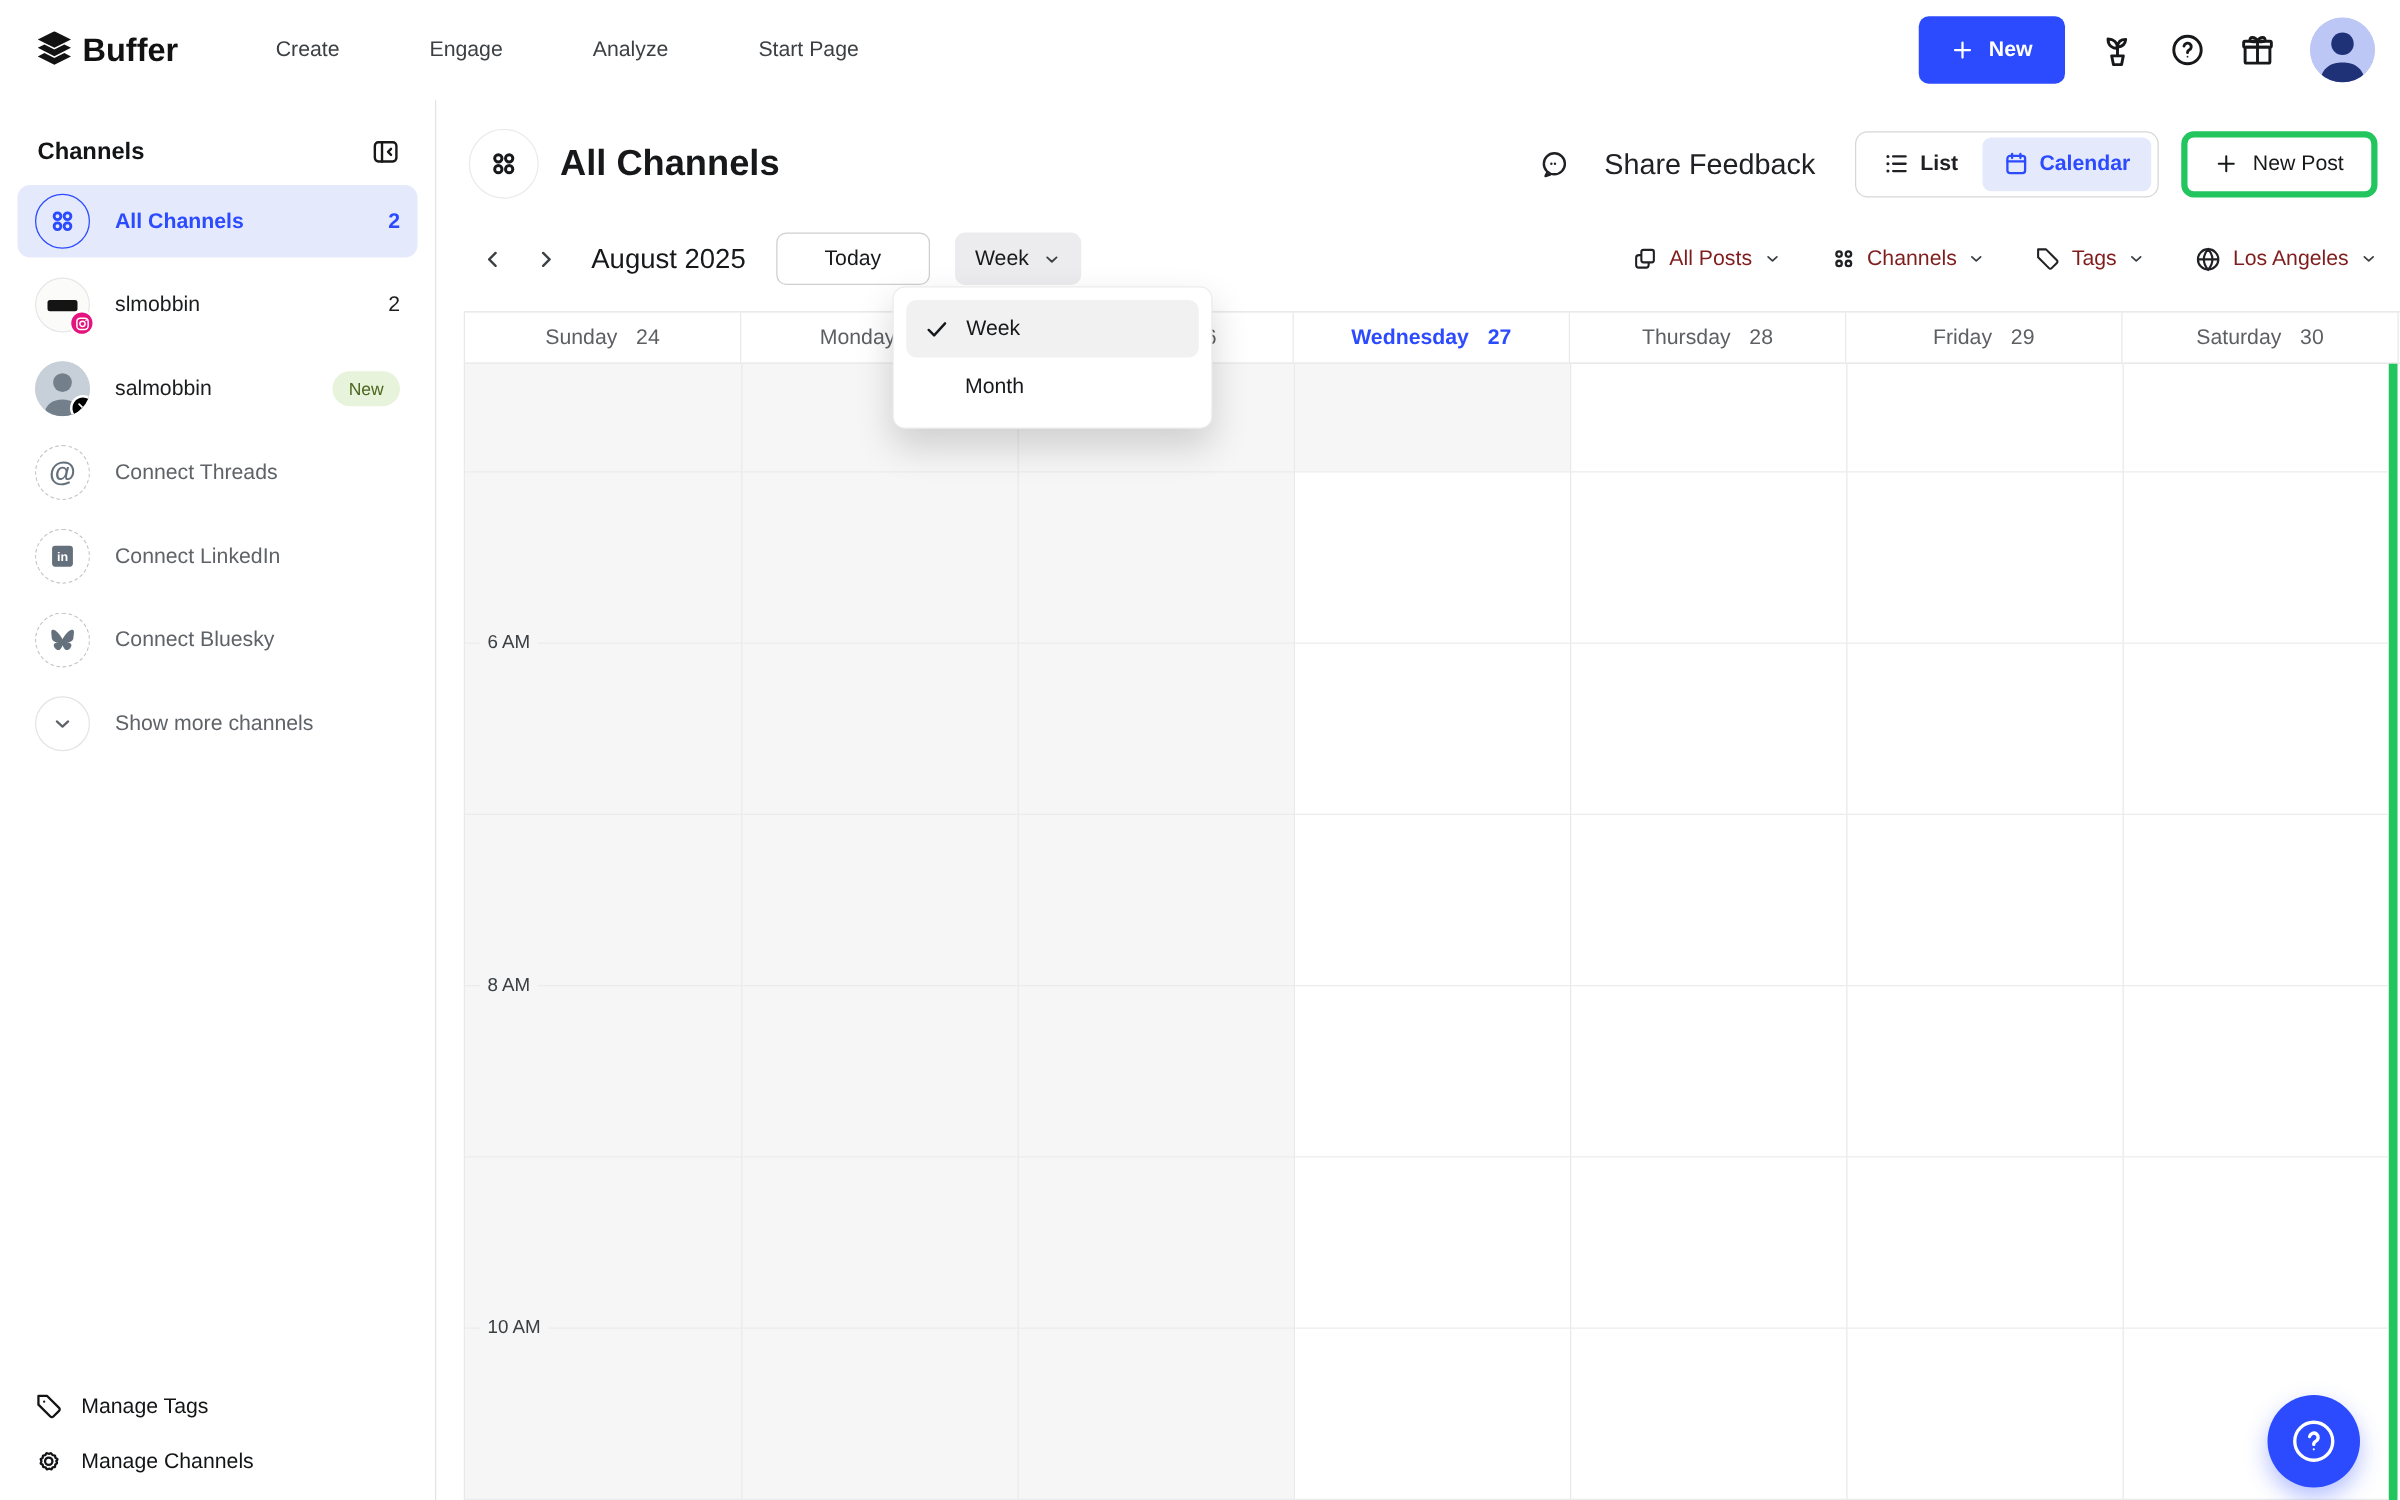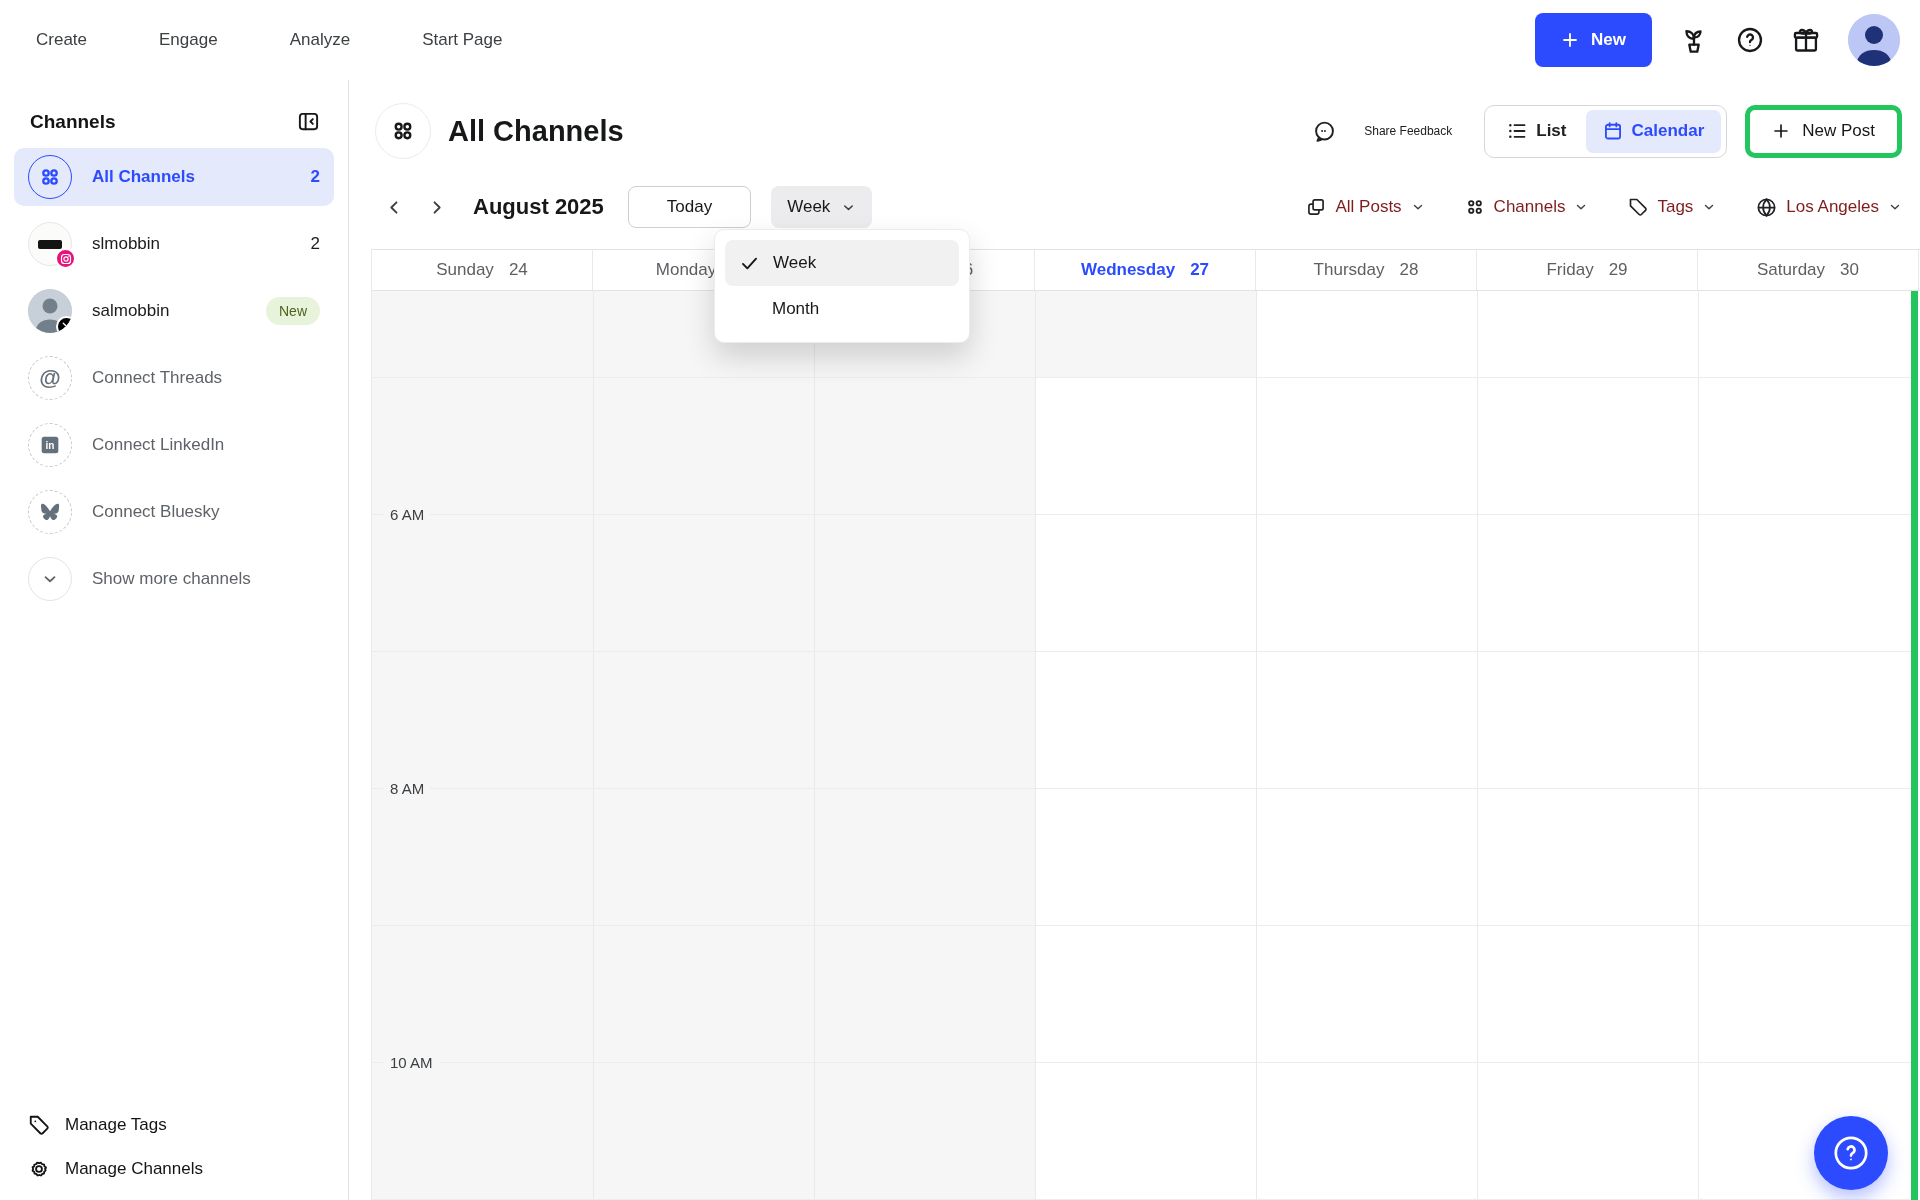--- a/index.html
+++ b/index.html
@@ -39,31 +39,31 @@
   .badge-new{margin-left:auto;background:#e7f3da;color:#4c661f;font-size:14px;font-weight:500;padding:6px 13px;border-radius:14px}
   .sidebar-footer{position:absolute;left:28px;bottom:20px;display:flex;flex-direction:column;gap:22px}
   .foot-item{display:flex;align-items:center;gap:15px;font-size:17px;color:#131416;cursor:pointer}
 
   
   .main{position:absolute;left:349px;top:80px;right:0;bottom:0;background:#fff}
   .main-header{position:absolute;top:18px;left:26px;right:18px;height:66px;display:flex;align-items:center}
   .title-circle{width:56px;height:56px;border-radius:50%;border:1px solid #ebebeb;display:flex;align-items:center;justify-content:center;color:#17181a;flex:none}
   .page-title{margin-left:17px;font-size:29px;font-weight:700;color:#17181a}
   .header-right{margin-left:auto;display:flex;align-items:center;gap:18px}
-  .share-feedback{display:flex;align-items:center;gap:28px;font-size:12px;color:#202124;cursor:pointer;margin-right:14px}
+  .share-feedback{display:flex;align-items:center;gap:28px;font-size:23px;color:#202124;cursor:pointer;margin-right:14px}
   .seg-control{display:flex;align-items:center;border:1px solid #d6d6d8;border-radius:10px;height:53px;padding:5px;gap:2px}
   .seg-item{display:flex;align-items:center;gap:9px;font-size:17px;font-weight:600;color:#202124;padding:0 17px;height:43px;border-radius:7px;cursor:pointer}
   .seg-item.active{background:#e4e9fc;color:#2c4bff}
   .btn-newpost{display:flex;align-items:center;gap:12px;border:5px solid #22c55e;background:#fff;border-radius:10px;height:53px;padding:0 22px;font-size:17px;font-weight:400;color:#17181a;cursor:pointer}
 
   
   .toolbar{position:absolute;top:104px;left:30px;right:18px;height:46px;display:flex;align-items:center}
   .nav-arrow{width:30px;height:30px;display:flex;align-items:center;justify-content:center;color:#3c4043;cursor:pointer}
   .nav-arrow + .nav-arrow{margin-left:12px}
-  .month-label{font-size:22px;font-weight:700;color:#17181a;margin:0 24px 0 22px}
+  .month-label{font-size:22px;font-weight:400;color:#17181a;margin:0 24px 0 22px}
   .btn-today{border:1px solid #cfcfd1;background:#fff;border-radius:8px;height:42px;padding:0 38px;font-size:17px;color:#17181a;cursor:pointer}
   .btn-view{margin-left:20px;border:none;background:#ececee;border-radius:8px;height:42px;padding:0 16px;font-size:17px;color:#17181a;display:flex;align-items:center;gap:11px;cursor:pointer}
   .filters{margin-left:auto;display:flex;align-items:center;gap:40px}
   .filter{display:flex;align-items:center;gap:9px;font-size:17px;color:#7f1d1d;cursor:pointer}
   .chev{color:#3c4043}
 
   
   .calendar{position:absolute;left:22px;top:169px;width:1547px;bottom:0}
   .cal-header{position:absolute;top:0;left:0;width:1836px;height:42px;border-top:1px solid #e3e3e4;border-bottom:1px solid #e3e3e4;border-left:1px solid #e9e9ea;display:flex;background:#fff}
   .cal-day{width:221px;display:flex;align-items:center;justify-content:center;gap:15px;font-size:17px;color:#5d5f63;border-right:1px solid #e9e9ea}
@@ -80,20 +80,30 @@
   .menu-item.checked{background:#f1f1f2}
   .menu-item.plain{padding-left:47px}
 
   
   .fab{position:absolute;right:32px;bottom:10px;width:74px;height:74px;border-radius:50%;background:#2c4bff;display:flex;align-items:center;justify-content:center;box-shadow:0 8px 18px rgba(44,75,255,.35);cursor:pointer;z-index:70}
 </style>
 </head>
 <body>
 
 <div class="topnav">
+  <div class="brand">
+    <span>
+      <svg width="27" height="31" viewBox="0 0 24 28" fill="#121212">
+        <path d="M12 0 L24 6 12 12 0 6 Z"></path>
+        <path d="M4.8 9.6 0 12 12 18 24 12 19.2 9.6 12 13.2 Z"></path>
+        <path d="M4.8 15.8 0 18.2 12 24.2 24 18.2 19.2 15.8 12 19.4 Z"></path>
+      </svg>
+    </span>
+    <span>Buffer</span>
+  </div>
   <div class="nav-tabs">
     <div class="nav-tab">Create</div>
     <div class="nav-tab">Engage</div>
     <div class="nav-tab">Analyze</div>
     <div class="nav-tab">Start Page</div>
   </div>
   <div class="nav-right">
     <button class="btn-new">
       <span>
         <svg width="18" height="18" viewBox="0 0 24 24" fill="none" stroke="#fff" stroke-width="2.4" stroke-linecap="round">

